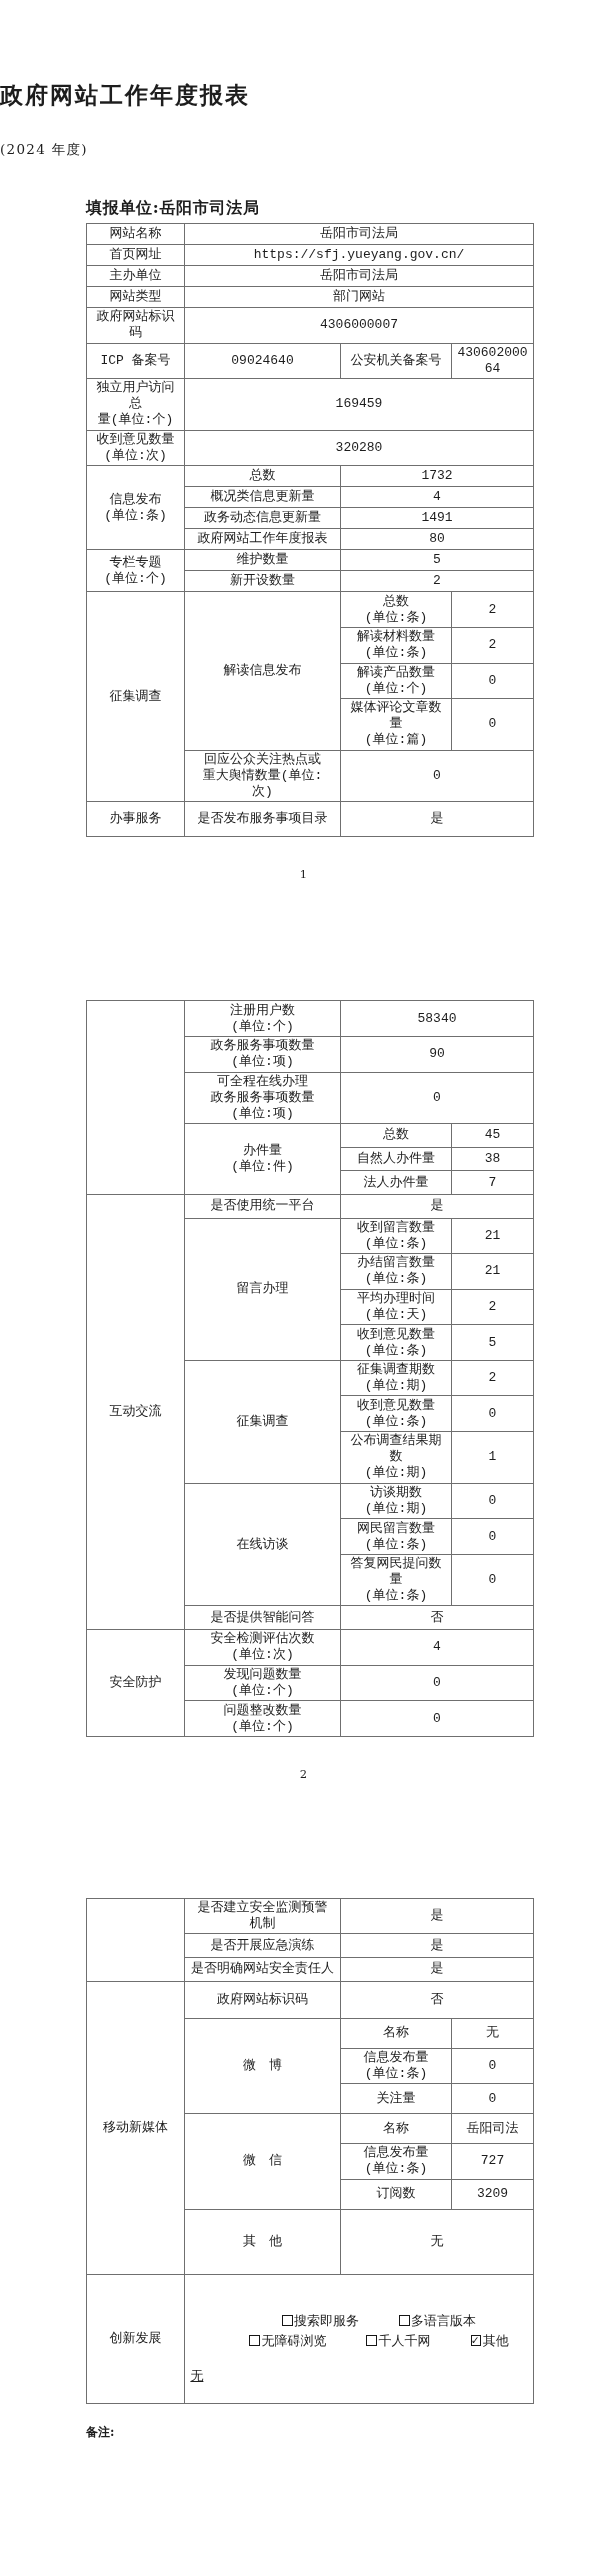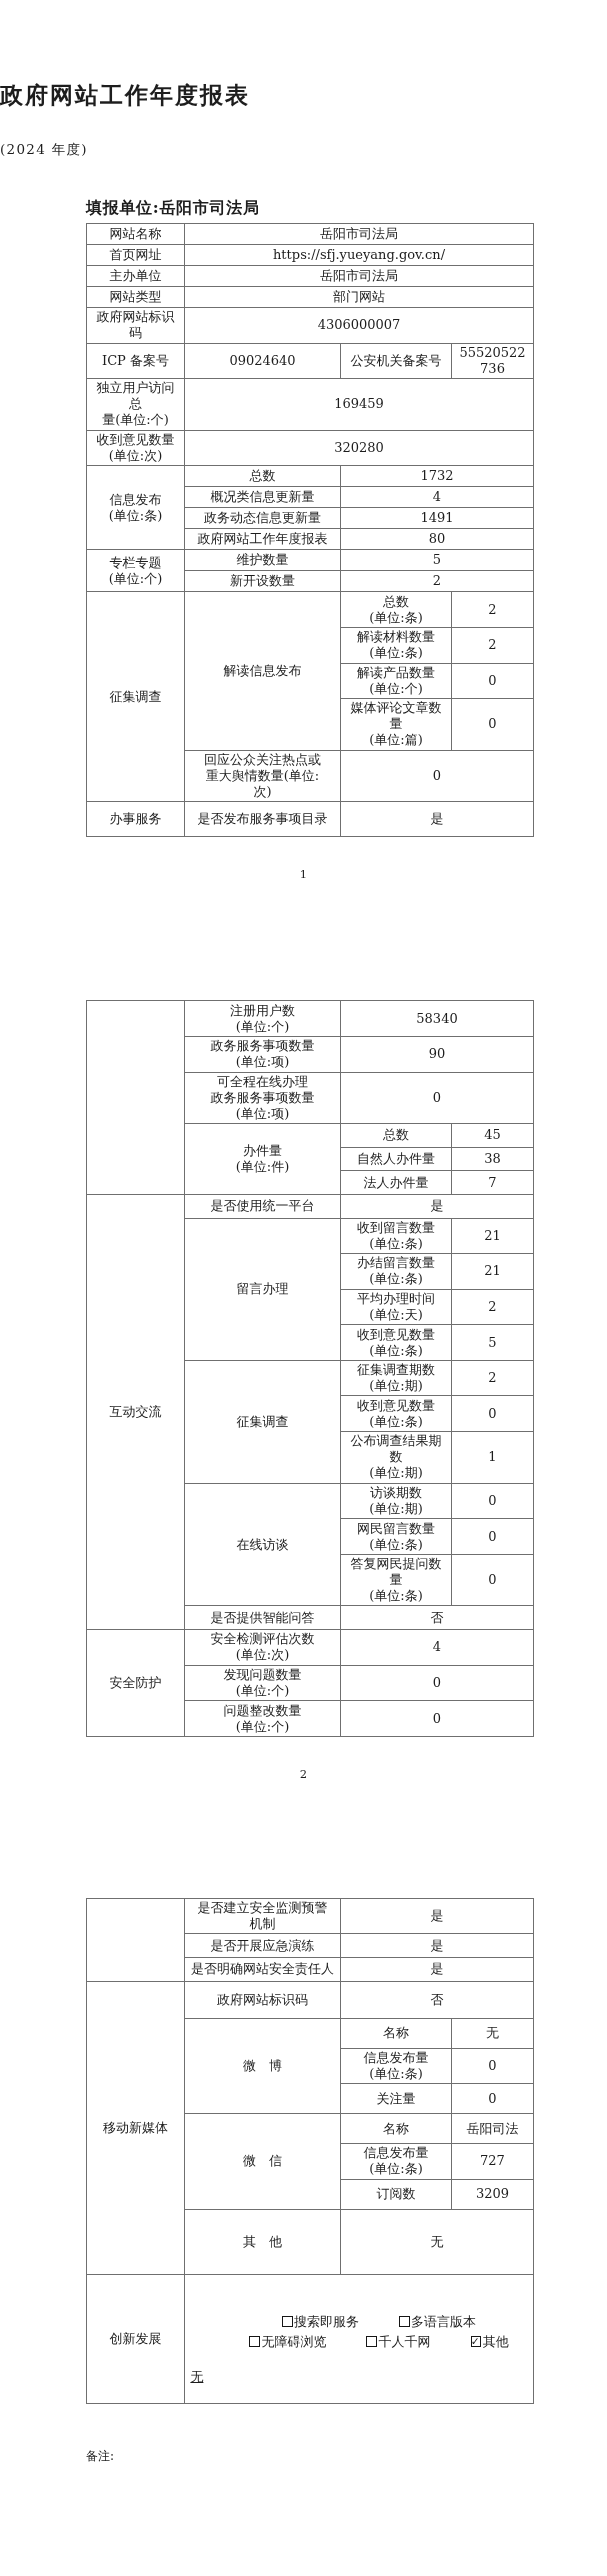--- a/index.html
+++ b/index.html
@@ -4,33 +4,33 @@
 <style>
   html,body { margin:0; padding:0; }
   body {
     width:607px; height:2576px; background:#ffffff;
     font-family:"DejaVu Serif","Liberation Serif",serif;
     color:#1d1d1d;
   }
   .title { margin:80px 0 0 0; text-align:left; font-size:23px; font-weight:bold; letter-spacing:2px; }
   .subtitle { margin-top:30px; text-align:left; font-size:13.5px; letter-spacing:1.3px; }
   .filing { margin:39px 0 4px 86px; font-size:16px; font-weight:bold; letter-spacing:0.7px; }
-  table.t { margin-left:86px; width:447px; border-collapse:collapse; table-layout:fixed; border:1.3px solid #4d4d4d; }
+  table.t { margin-left:86px; width:447px; border-collapse:collapse; table-layout:fixed; border:1.3px solid #4d4d4d;font-family:Liberation Mono, monospace; }
   table.t td {
     border:0.7px solid #6f6f6f; text-align:center; vertical-align:middle;
     padding:1.3px 5.4px; line-height:16px; font-size:13px; white-space:pre-line;
   }
   td.c1 { padding:1.3px 2px; }
   td.brk { word-break:break-all; }
   .h31{height:21px} .h35{height:23.6px} .h44{height:30px} .h52{height:35px}
   .h55{height:37px} .h96{height:65px} .h150{height:101px}
   .pageno { text-align:center; font-size:11.5px; line-height:15px; margin-top:30px; }
   .gap-table { margin-top:118px; }
   .gap-table3 { margin-top:116px; }
-  .notes { margin:44px 0 0 86px; font-size:12px; font-weight:normal; line-height:16px; }
+  .notes { margin:20px 0 0 86px; font-size:12px; font-weight:bold; line-height:16px; }
   .innov-cell { text-align:left; padding:4px 2.7px 4px 23px; font-size:12px; white-space:normal; }
   .cbline { line-height:20px; }
   .opt { white-space:nowrap;margin-left:40px; }
   .cb { display:inline-block; width:8.8px; height:8.8px; border:1.3px solid #161616; margin-right:1.3px; vertical-align:-0.7px; position:relative; background:#fff; }
   .cb.ck::after { content:"✓"; position:absolute; left:-0.7px; top:-5.4px; font-size:10.8px; font-weight:bold; font-family:"DejaVu Sans","Liberation Sans",sans-serif; }
   .innov-other { text-decoration:underline; margin-top:1.3px; width:fit-content; }
 </style>
 </head>
 <body>
 
@@ -63,21 +63,21 @@
         <td colspan="3">部门网站</td>
       </tr>
   <tr class="h31">
         <td class="c1">政府网站标识码</td>
         <td colspan="3">4306000007</td>
       </tr>
   <tr>
     <td class="c1">ICP 备案号</td>
     <td>09024640</td>
     <td>公安机关备案号</td>
-    <td class="brk">55520522736</td>
+    <td class="brk">43060200064</td>
   </tr>
   <tr>
         <td class="c1">独立用户访问总
 量(单位:个)</td>
         <td colspan="3">169459</td>
       </tr>
   <tr>
         <td class="c1">收到意见数量
 (单位:次)</td>
         <td colspan="3">320280</td>

